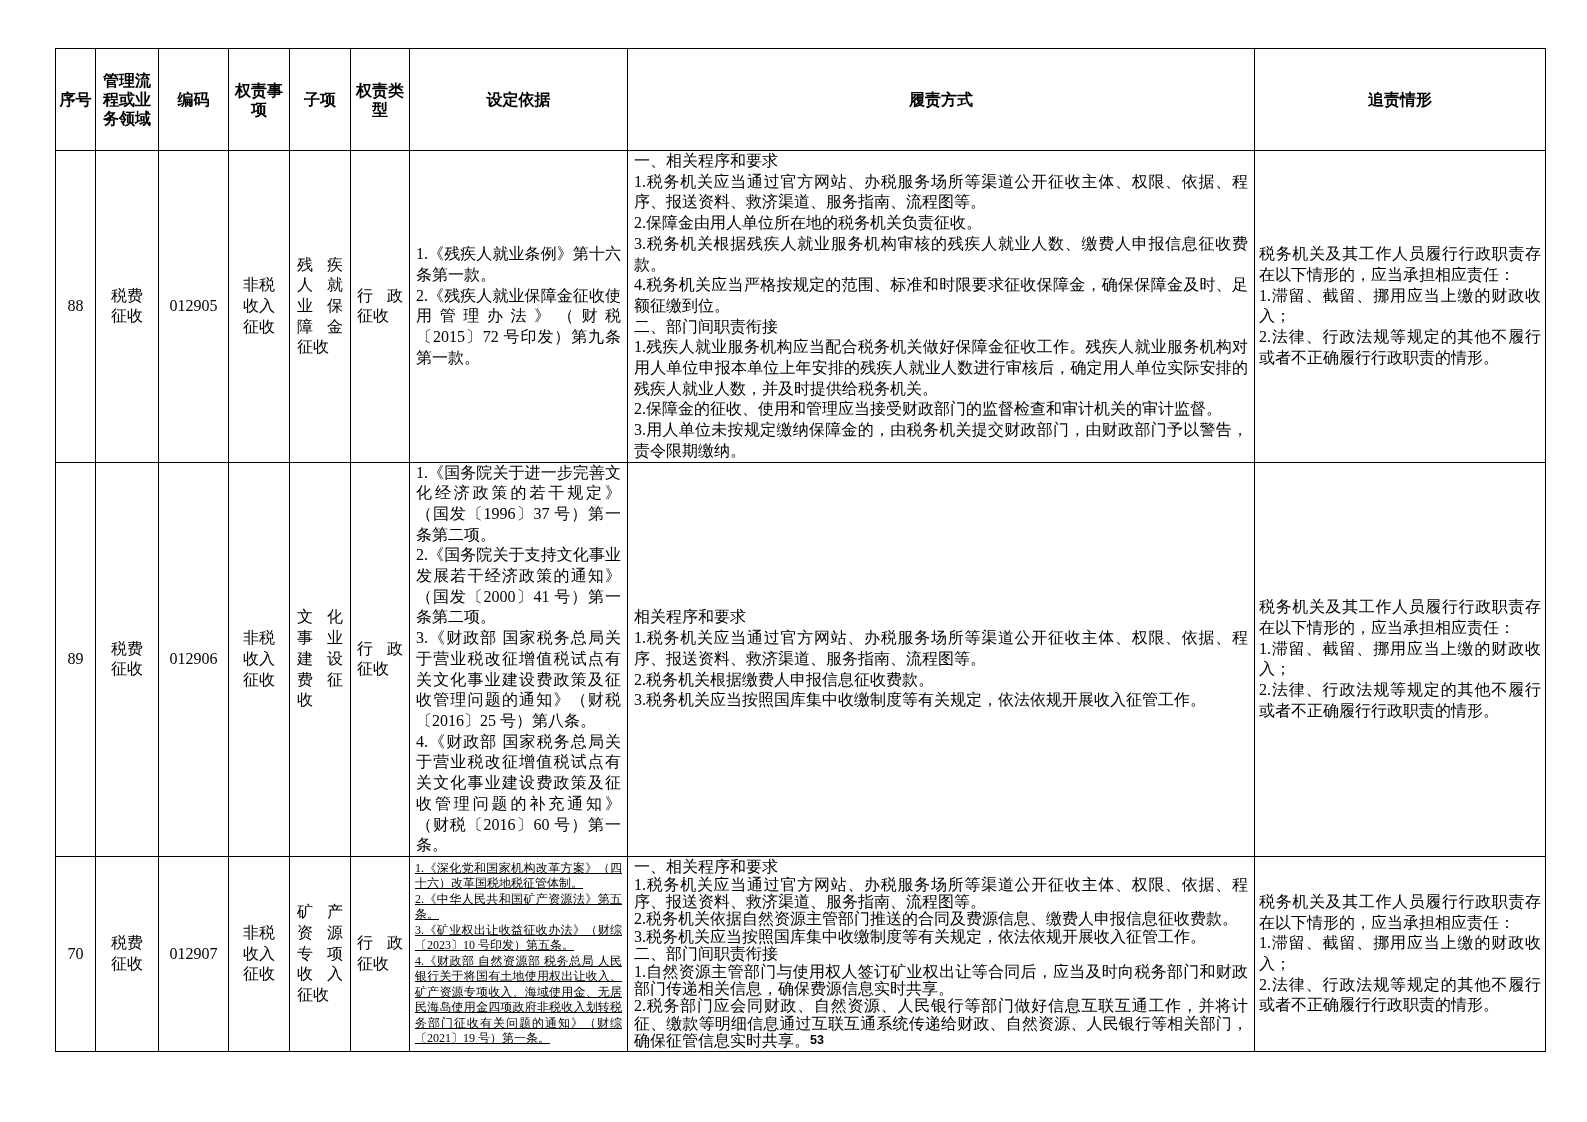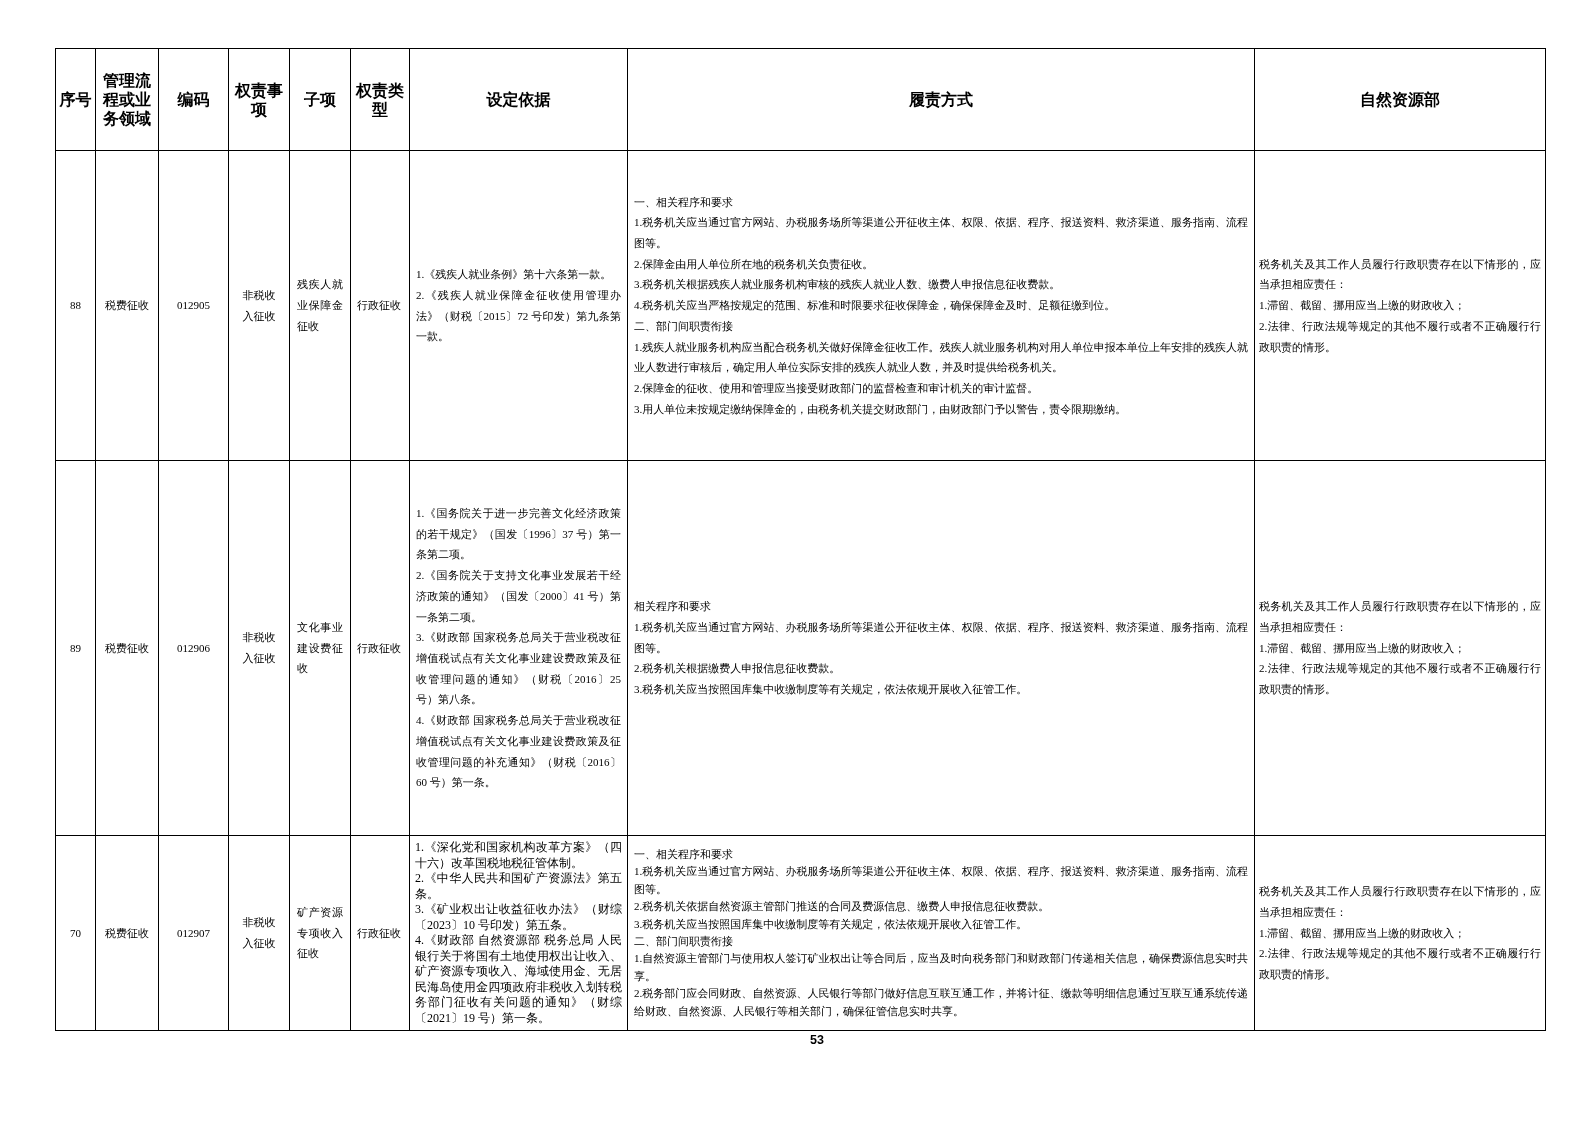--- a/index.html
+++ b/index.html
@@ -25,40 +25,40 @@
   }
   .duty-table th {
     font-family:"Liberation Sans","DejaVu Sans",sans-serif;
     font-weight:700;
     font-size:16px;
     line-height:19px;
     text-align:center;
     padding:2px 3px;
   }
   .duty-table td {
-    font-size:11px;
+    font-size:16px;
     line-height:20.7px;
     white-space:pre-line;
     padding:1px 5px;
   }
   tr.hdr    { height:102px; }
   tr.row-88 { height:310px; }
   tr.row-89 { height:375px; }
   tr.row-90 { height:195px; }
 
   td.c-center { text-align:center; }
   td.c-area   { text-align:center; padding:12px 8px; }
   td.c-item   { text-align:center; padding:0 13px; }
   td.c-sub    { text-align:justify; padding:0 7px; }
   td.c-type   { text-align:justify; padding:0 6px; }
   td.c-basis  { text-align:justify; padding:0 6px; }
   td.c-method { text-align:justify; padding:0 6px; }
   td.c-acct   { text-align:justify; padding:2px 4px; }
 
-  td.small-basis  { font-size:12px; line-height:15.5px; padding:0 5px; }
+  td.small-basis  { font-size:12px; line-height:15.5px; padding:0 5px;text-decoration:underline; }
   td.tight-method { line-height:17.4px; }
 
   .page-num {
     position:absolute; left:72px; top:1033px; width:1490px;
     text-align:center;
     font-family:"Liberation Sans","DejaVu Sans",sans-serif;
     font-size:12.5px; font-weight:600;
   }
 </style>
 </head>
@@ -81,21 +81,21 @@
     <thead>
       <tr class="hdr">
         <th>序号</th>
         <th>管理流程或业务领域</th>
         <th>编码</th>
         <th>权责事项</th>
         <th>子项</th>
         <th>权责类型</th>
         <th>设定依据</th>
         <th>履责方式</th>
-        <th>自然资源部</th>
+        <th>追责情形</th>
       </tr>
     </thead>
     <tbody>
       <tr class="row-88">
         <td class="c-center">88</td>
         <td class="c-area">税费征收</td>
         <td class="c-center">012905</td>
         <td class="c-item">非税收入征收</td>
         <td class="c-sub">残疾人就业保障金征收</td>
         <td class="c-type">行政征收</td>

